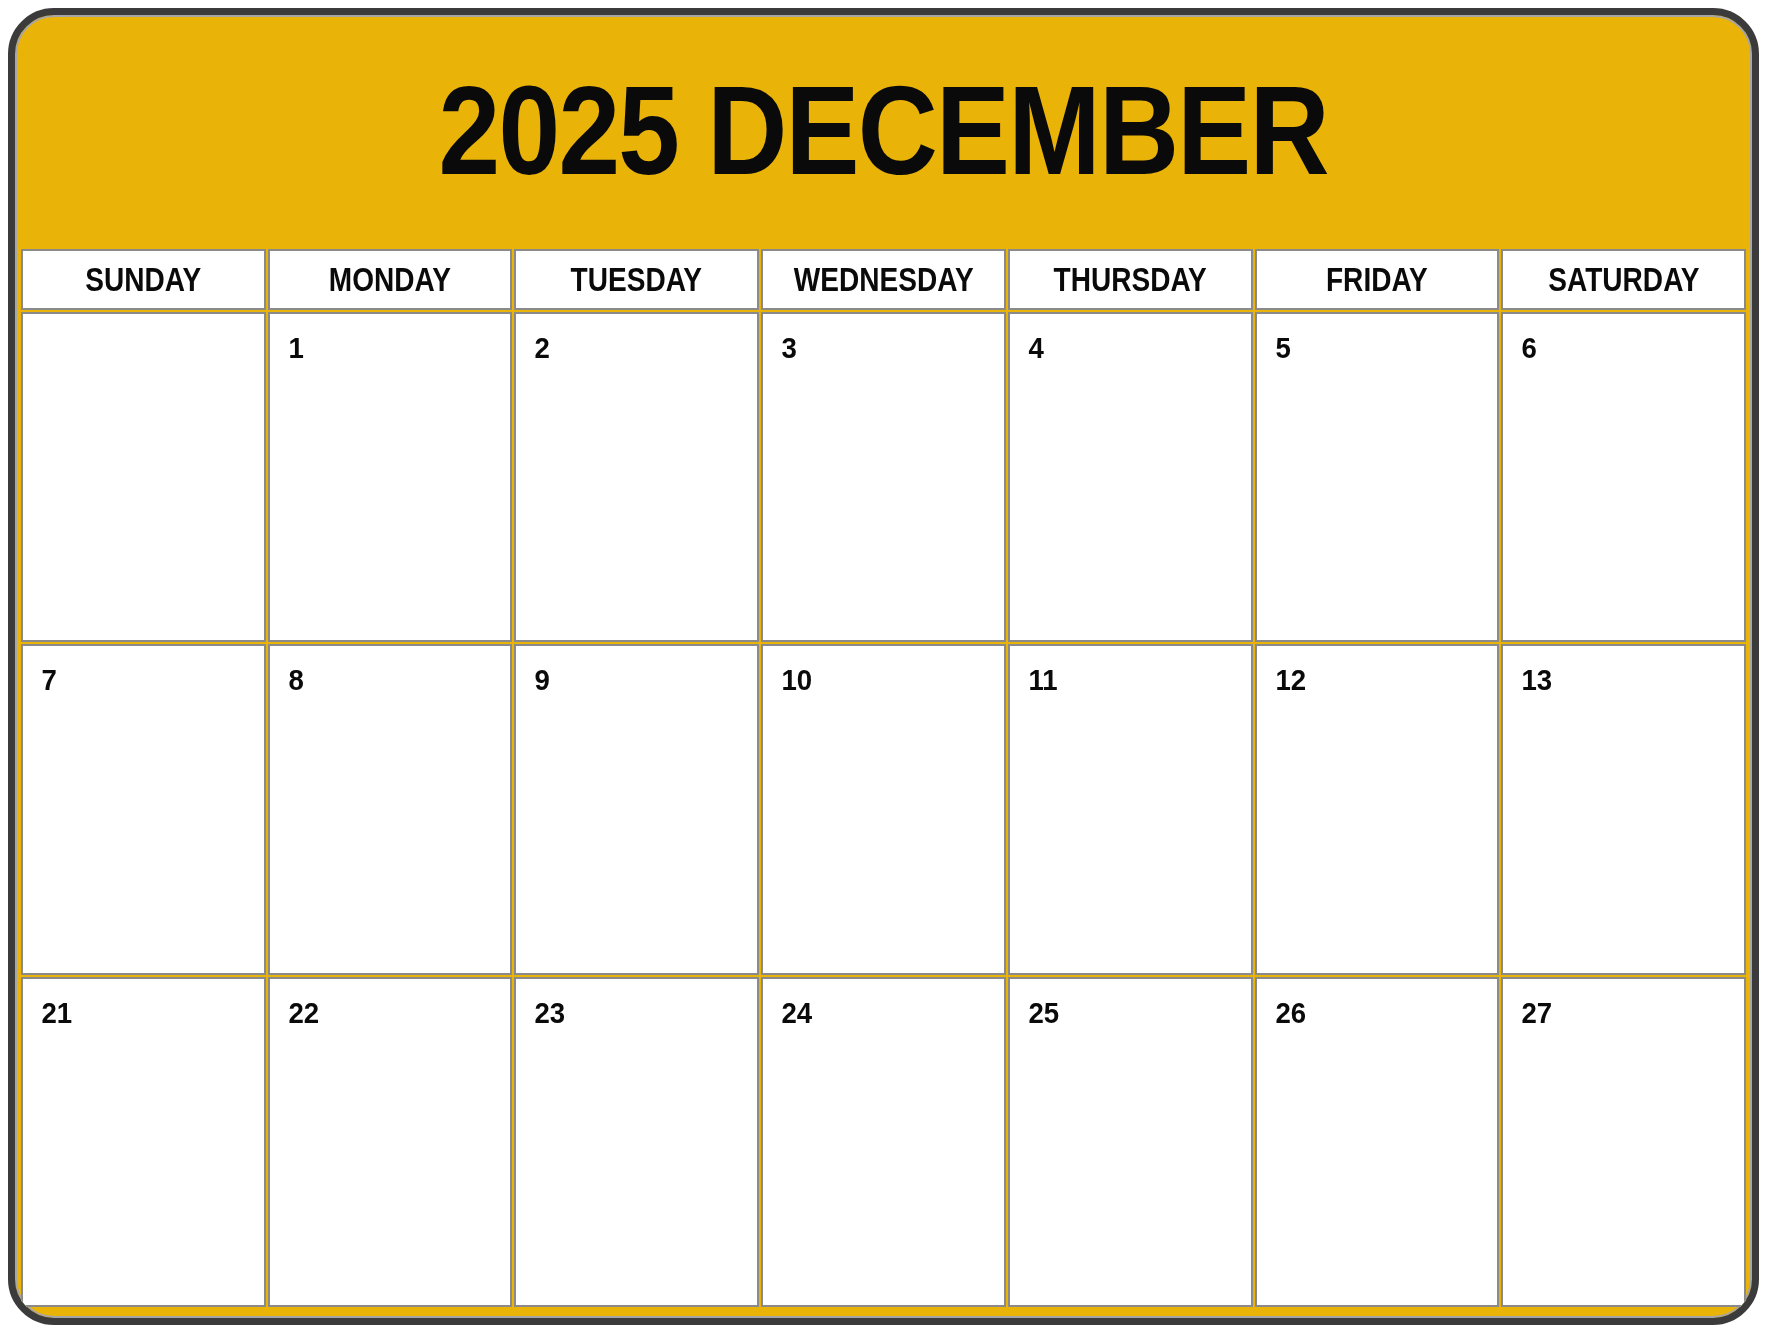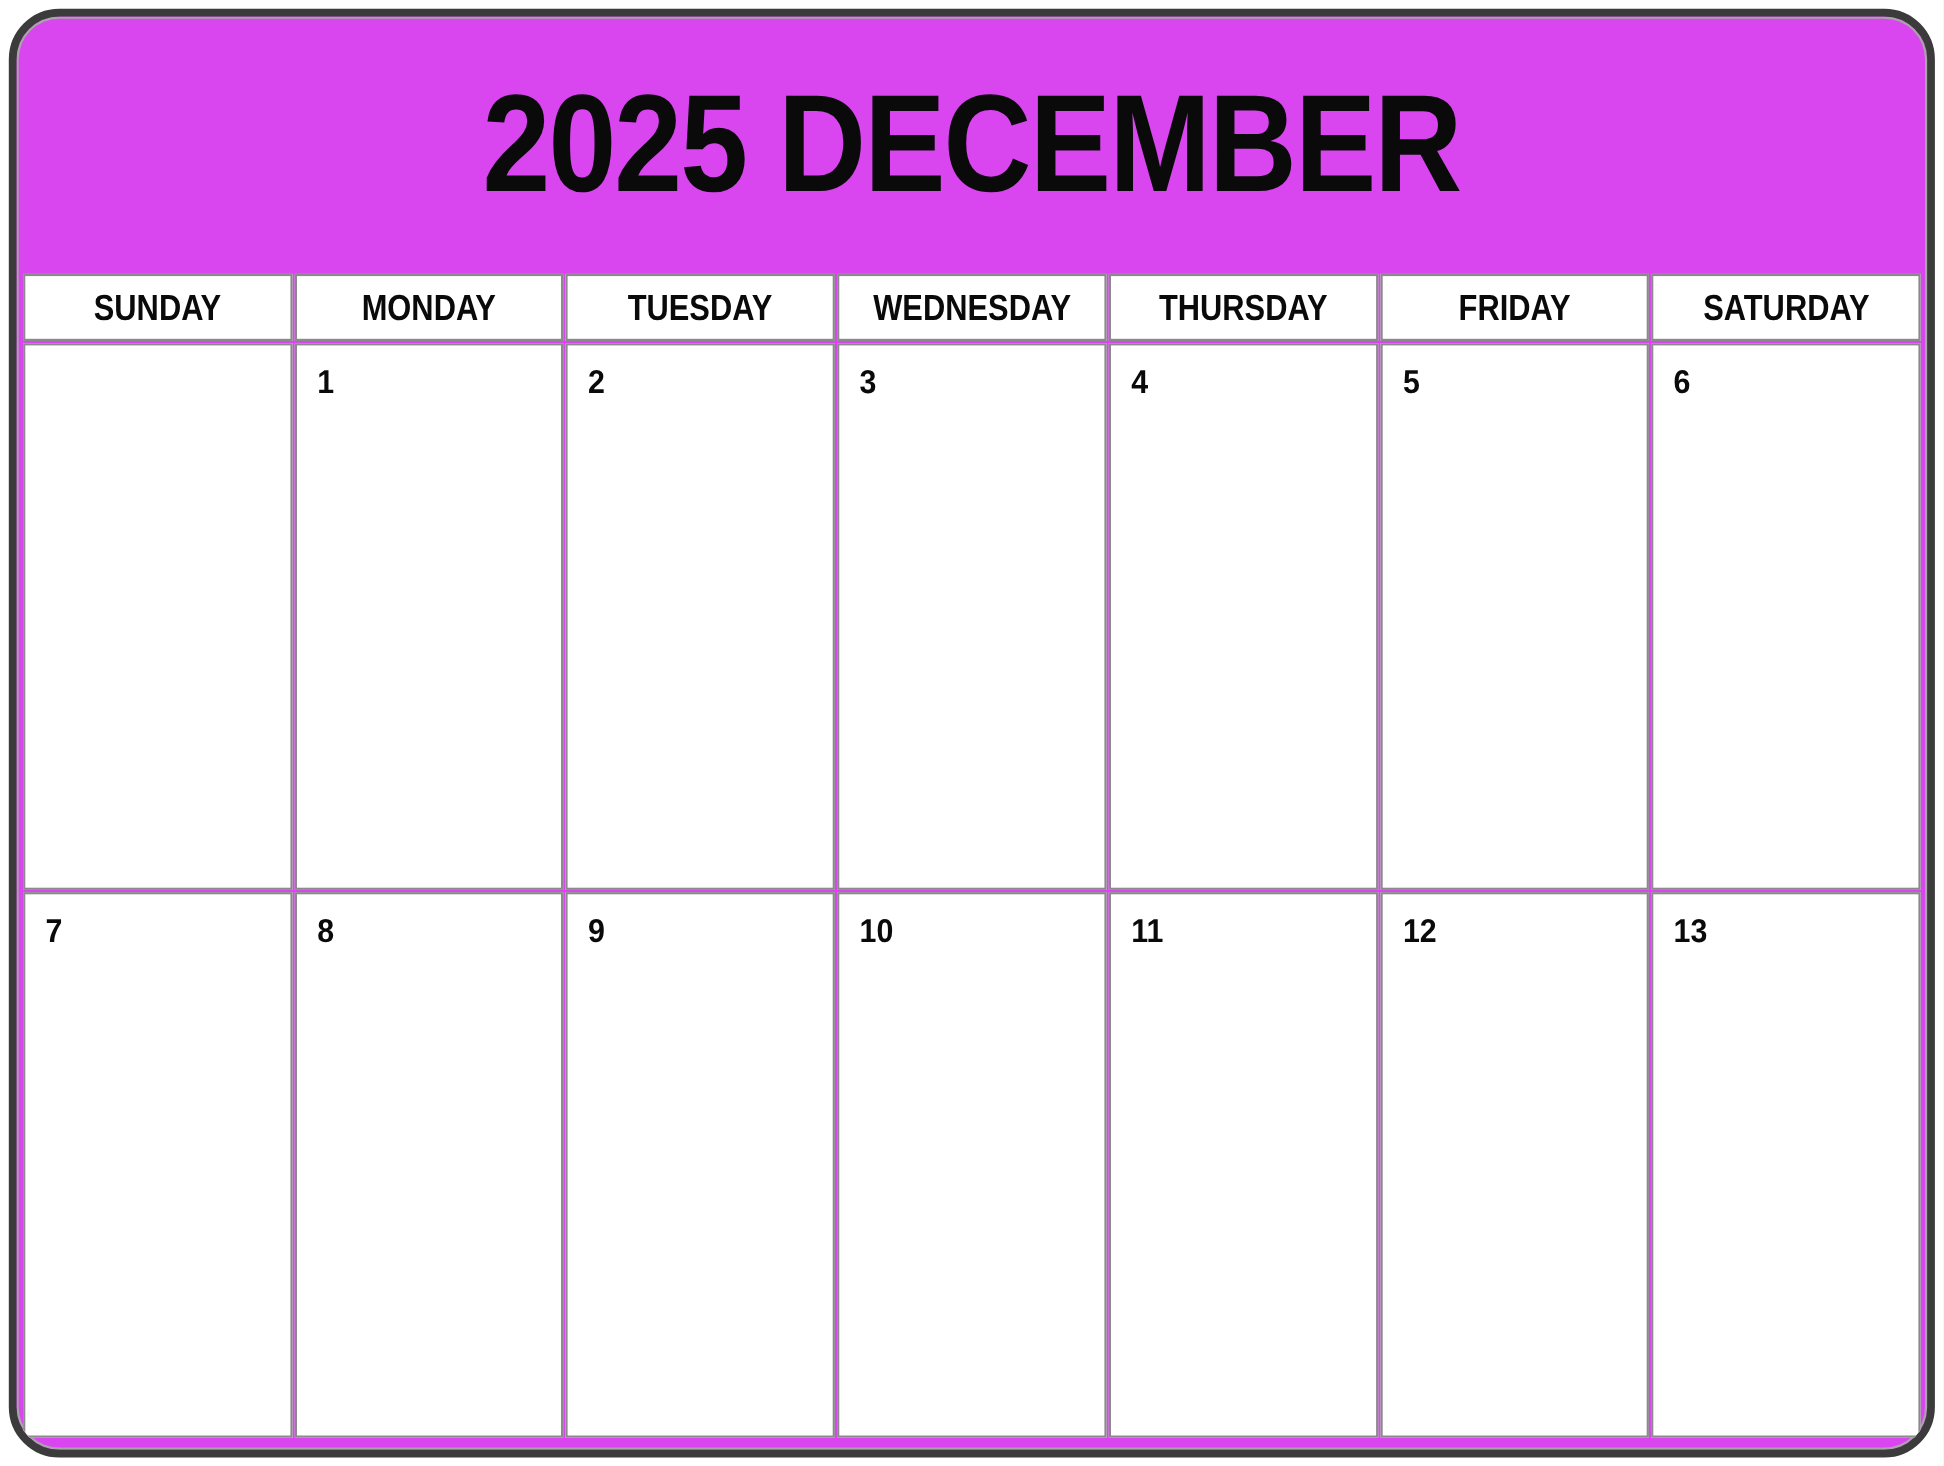--- a/index.html
+++ b/index.html
@@ -12,21 +12,21 @@
   html,body{margin:0;padding:0;background:#ffffff;}
   body{width:1767px;height:1333px;position:relative;font-family:"Liberation Sans",sans-serif;}
 
   .page{
     position:absolute;
     left:8px;top:8px;
     width:1751px;height:1317px;
     border:7px solid var(--border-color);
     border-radius:46px;
     box-shadow:inset 0 0 0 2px #a6a6a6;
-    background:#d946ef;
+    background:#eab308;
     overflow:hidden;
   }
 
   .title{
     height:232px;
     display:flex;
     align-items:center;
     justify-content:center;
     color:var(--text-color);
   }
@@ -128,16 +128,25 @@
       </tr>
       <tr>
         <td><span class="date-number">7</span></td>
         <td><span class="date-number">8</span></td>
         <td><span class="date-number">9</span></td>
         <td><span class="date-number">10</span></td>
         <td><span class="date-number">11</span></td>
         <td><span class="date-number">12</span></td>
         <td><span class="date-number">13</span></td>
       </tr>
+      <tr>
+        <td><span class="date-number">21</span></td>
+        <td><span class="date-number">22</span></td>
+        <td><span class="date-number">23</span></td>
+        <td><span class="date-number">24</span></td>
+        <td><span class="date-number">25</span></td>
+        <td><span class="date-number">26</span></td>
+        <td><span class="date-number">27</span></td>
+      </tr>
     </tbody>
   </table>
 
 </div>
 
 </body></html>

